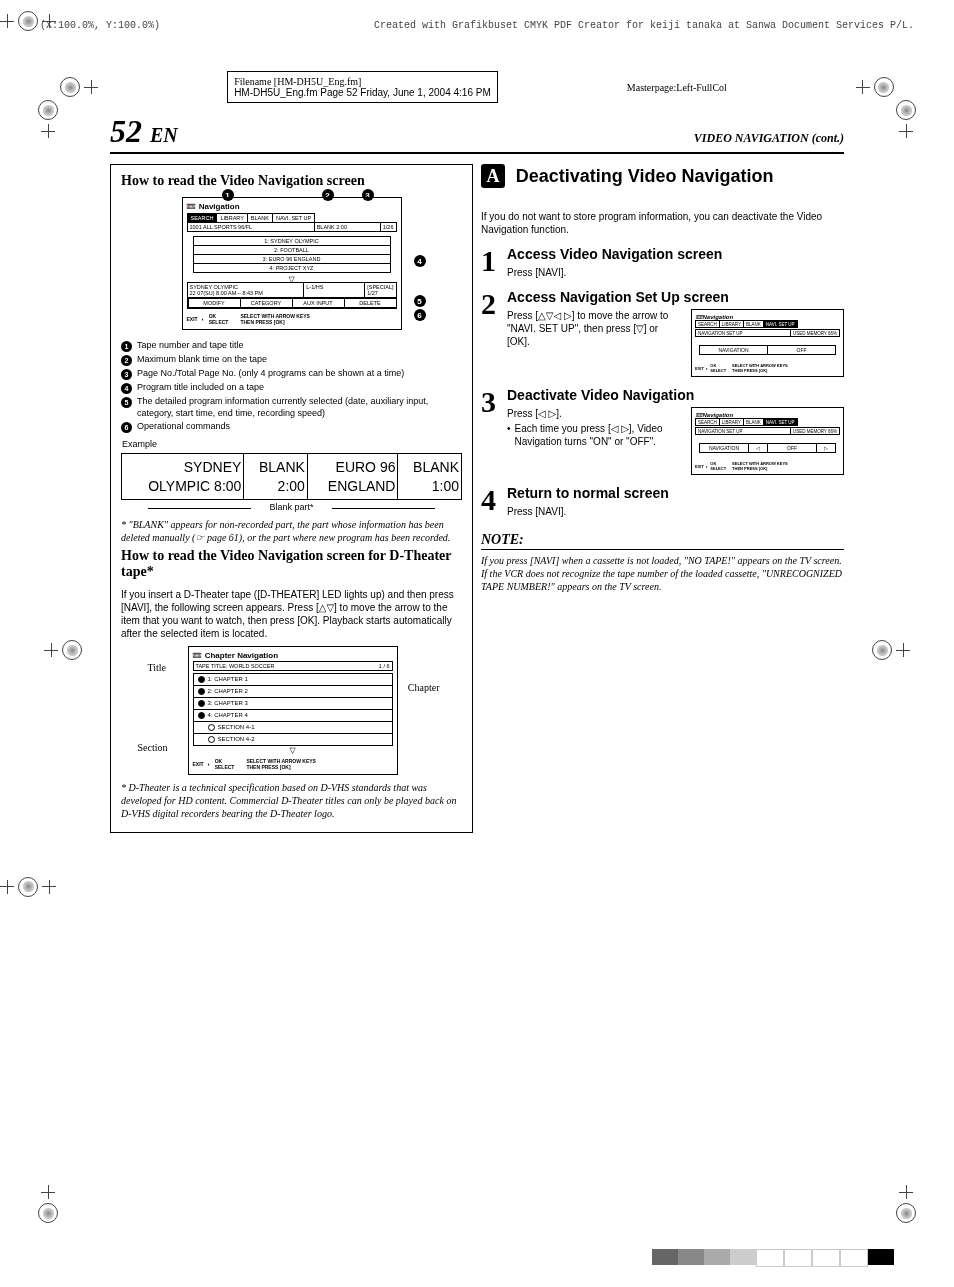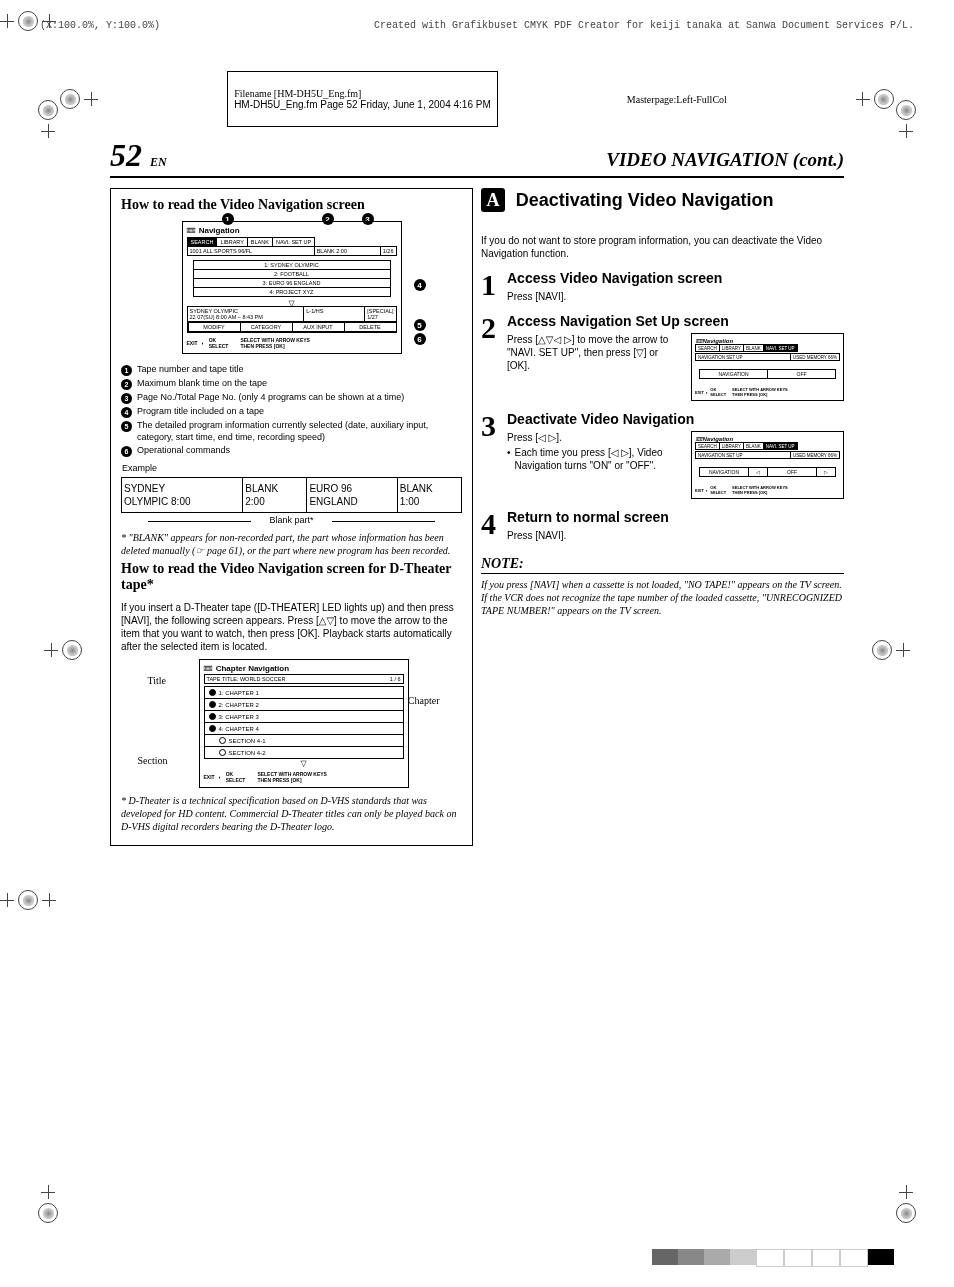--- a/index.html
+++ b/index.html
@@ -1,41 +1,41 @@
 <!DOCTYPE html>
 <html><head>
 <meta charset="utf-8">
 <style>
 body{margin:0;background:#fff;font-family:Arial,Helvetica,sans-serif;color:#000;font-size:10px;width:954px}
 .topbar{padding:20px 40px;font-family:'Courier New',monospace;font-size:10px;color:#444}
 .topbar .r{float:right}
 .header-meta{margin:40px 60px 10px 60px;display:flex;justify-content:space-between;align-items:center;font-size:10px}
-.header-meta .meta-box{border:.5px solid #000;padding:16px 6px;display:inline-block}
+.header-meta .meta-box{border:.5px solid #000;padding:4px 6px;display:inline-block}
 .header-meta .mp{font-family:'Times New Roman',serif}
 .reg-mark{display:flex;align-items:center;gap:4px}
 .reg-circle{width:18px;height:18px;border:.5px solid #444;border-radius:50%;display:flex;align-items:center;justify-content:center}
 .reg-inner{width:11px;height:11px;background:radial-gradient(circle,#888 0%,#ccc 60%,#888 100%);border-radius:50%}
 .reg-cross{width:14px;height:14px;position:relative}
 .reg-cross::before,.reg-cross::after{content:"";position:absolute;background:#444}
 .reg-cross::before{width:14px;height:1px;top:6.5px;left:0}
 .reg-cross::after{width:1px;height:14px;left:6.5px;top:0}
 .center-cross{text-align:center;margin:-40px 0 4px 0}
 .corner{position:absolute;display:flex;align-items:center;gap:4px}
 .corner.tl{top:100px;left:38px;flex-direction:column}
 .corner.tr{top:100px;right:38px;flex-direction:column}
 .corner.bl{top:1185px;left:38px;flex-direction:column}
 .corner.br{top:1185px;right:38px;flex-direction:column}
 .side-cross{position:absolute;top:640px}
 .side-cross.l{left:44px}
 .side-cross.r{right:44px}
 .page{margin:0 110px;position:relative}
 .page-head{display:flex;justify-content:space-between;align-items:baseline;border-bottom:2px solid #000;padding-bottom:2px;margin-bottom:10px}
 .pnum{font-family:'Times New Roman',serif;font-style:italic;font-weight:bold;font-size:32px}
-.pnum .en{font-size:12px;font-style:italic}
-.sect{font-family:'Times New Roman',serif;font-style:italic;font-weight:bold;font-size:19px}
+.pnum .en{font-size:20px;font-style:italic}
+.sect{font-family:'Times New Roman',serif;font-style:italic;font-weight:bold;font-size:12px}
 .cols{display:flex;gap:8px}
 .col{flex:1;min-width:0}
 .box{border:1px solid #000;padding:8px 10px;margin-bottom:14px}
 .box h3{font-family:'Times New Roman',serif;font-weight:bold;font-size:14px;margin:0 0 8px 0}
 .osd{border:1px solid #000;margin:6px auto 10px auto;width:210px;font-size:6px;position:relative;padding:4px}
 .osd-title{font-weight:bold;font-size:8px;margin-bottom:2px}
 .osd-tabs{display:flex}
 .osd-tab{border:1px solid #000;padding:1px 3px;font-size:5.5px;margin-right:-1px}
 .osd-tab.active{background:#000;color:#fff}
 .osd-row{display:flex;font-size:5.5px;border:1px solid #000;margin-top:-1px}
@@ -43,21 +43,21 @@
 .osd-list{border:1px solid #000;margin:4px 6px;padding:0}
 .osd-list div{border-bottom:.5px solid #000;padding:1px 4px;font-size:5.5px;text-align:center}
 .osd-list div:last-child{border-bottom:none}
 .osd-foot{display:flex;align-items:center;gap:4px;font-size:5px;margin-top:4px}
 .osd-arrow{text-align:center;font-size:8px;line-height:6px}
 .callout{position:absolute;width:12px;height:12px;background:#000;color:#fff;border-radius:50%;font-size:8px;font-weight:bold;display:flex;align-items:center;justify-content:center;font-family:Arial}
 .legend{list-style:none;padding:0;margin:6px 0;font-size:9px}
 .legend li{display:flex;align-items:flex-start;margin-bottom:2px;line-height:1.3}
 .legend .bullet{width:11px;height:11px;background:#000;color:#fff;border-radius:50%;font-size:7px;font-weight:bold;display:inline-flex;align-items:center;justify-content:center;margin-right:5px;margin-top:1px;flex-shrink:0}
 .example-label{font-size:9px;margin:6px 0 4px 1px}
-.ex-table{width:100%;border-collapse:collapse;font-size:10px;text-align:left}
+.ex-table{width:100%;border-collapse:collapse;font-size:14px;text-align:right}
 .ex-table td{border:1px solid #000;padding:4px 2px;line-height:1.3}
 .blank-part{text-align:center;font-size:9px;margin:2px 0 6px 0;position:relative}
 .blank-part::before,.blank-part::after{content:"";position:absolute;top:6px;height:1px;background:#000;width:30%}
 .blank-part::before{left:8%}
 .blank-part::after{right:8%}
 .footnote{font-family:'Times New Roman',serif;font-style:italic;font-size:10px;line-height:1.3;margin:4px 0}
 .para{font-size:10px;line-height:1.3;margin:6px 0}
 .osd2{border:1px solid #000;margin:6px auto;width:230px;font-size:6px;padding:4px;position:relative}
 .osd2-list{border:1px solid #000;margin:2px 0}
 .osd2-list div{border-bottom:.5px solid #000;padding:2px 4px;font-size:6px;display:flex;align-items:center;gap:3px}
@@ -272,21 +272,21 @@
         <div class="blank-part">Blank part*</div>
         <div class="footnote">* "BLANK" appears for non-recorded part, the part whose information has been deleted manually (☞ page 61), or the part where new program has been recorded.</div>
 
         <h3>How to read the Video Navigation screen for D-Theater tape*</h3>
         <p class="para">If you insert a D-Theater tape ([D-THEATER] LED lights up) and then press [NAVI], the following screen appears. Press [△▽] to move the arrow to the item that you want to watch, then press [OK]. Playback starts automatically after the selected item is located.</p>
 
         <div style="position:relative;width:280px;margin:0 auto">
           <div class="side-label" style="left:-4px;top:16px">Title</div>
           <div class="side-label" style="right:-8px;top:36px">Chapter</div>
           <div class="side-label" style="left:-14px;top:96px">Section</div>
-          <div class="osd2" style="margin-left:47px;width:200px">
+          <div class="osd2" style="margin-left:36px;width:200px">
             <div class="osd-title">📼 <span>Chapter Navigation</span></div>
             <div class="osd-row" style="border:1px solid #000">
                 <div style="flex:3">TAPE TITLE: WORLD SOCCER</div>
                 <div>1 / 6</div>
               </div>
             <div class="osd2-list">
               <div>
                   <span class="dot fill"></span>
                   <span>1: CHAPTER 1</span>
                 </div>

